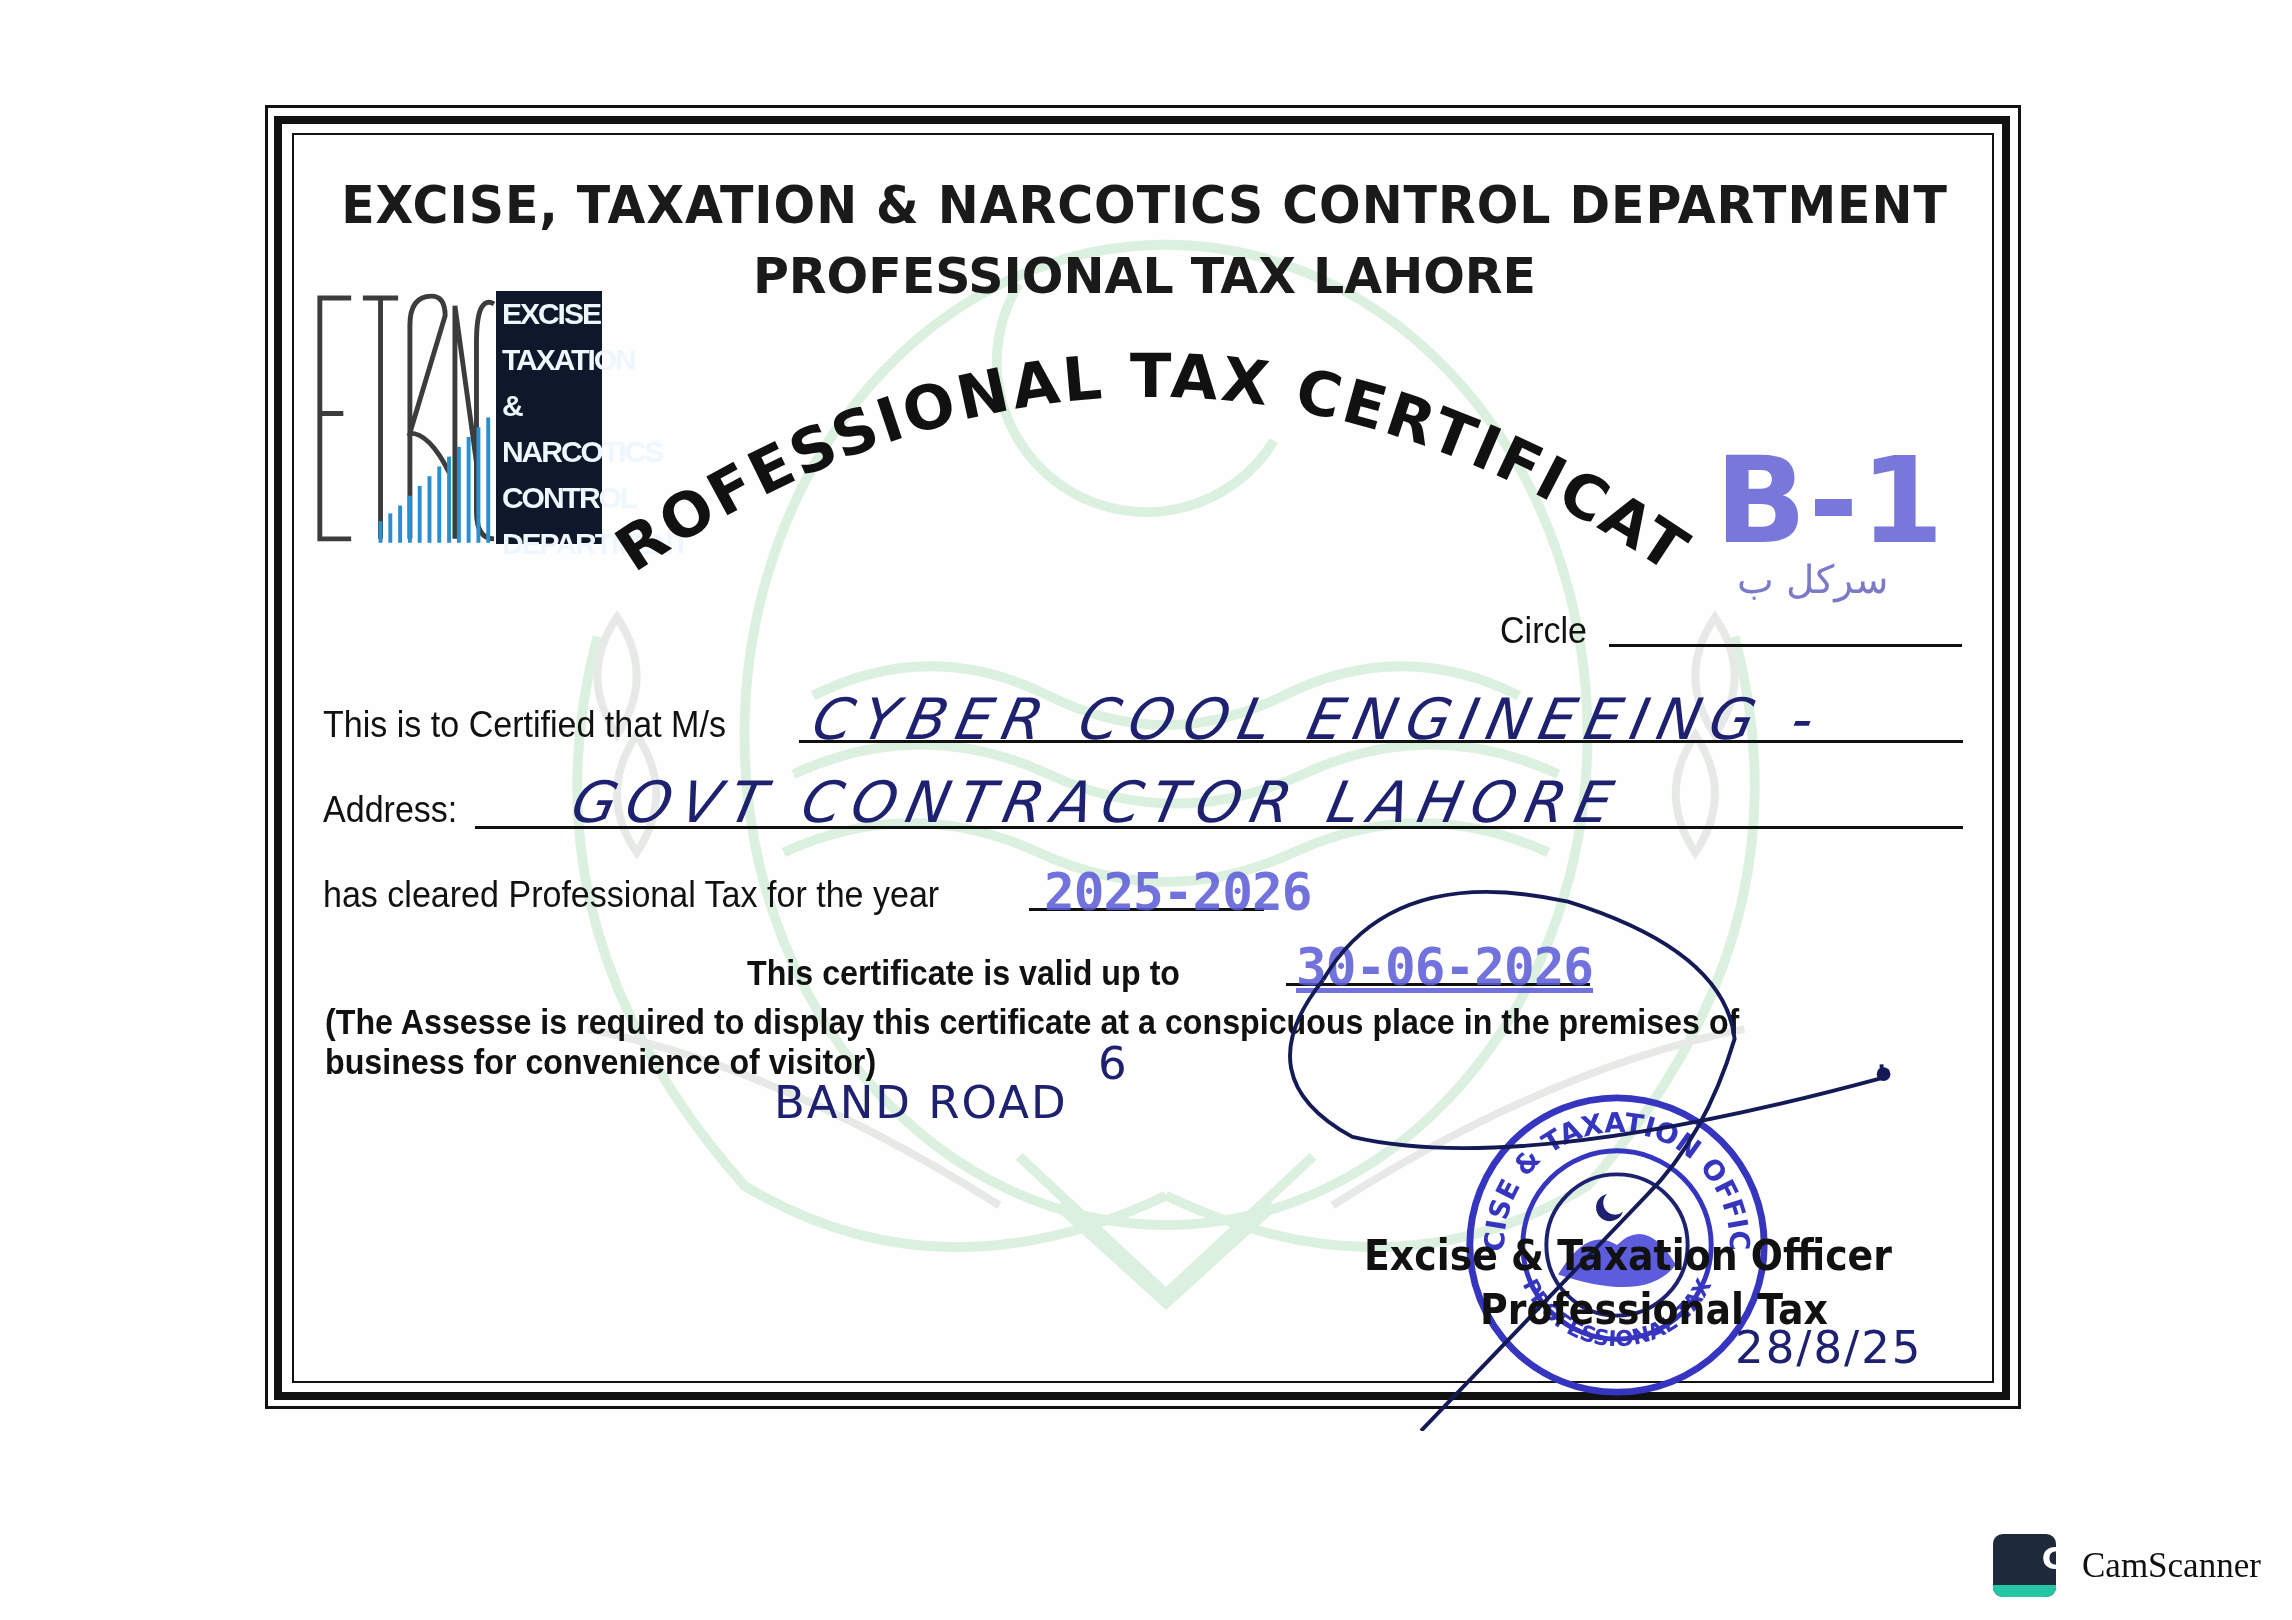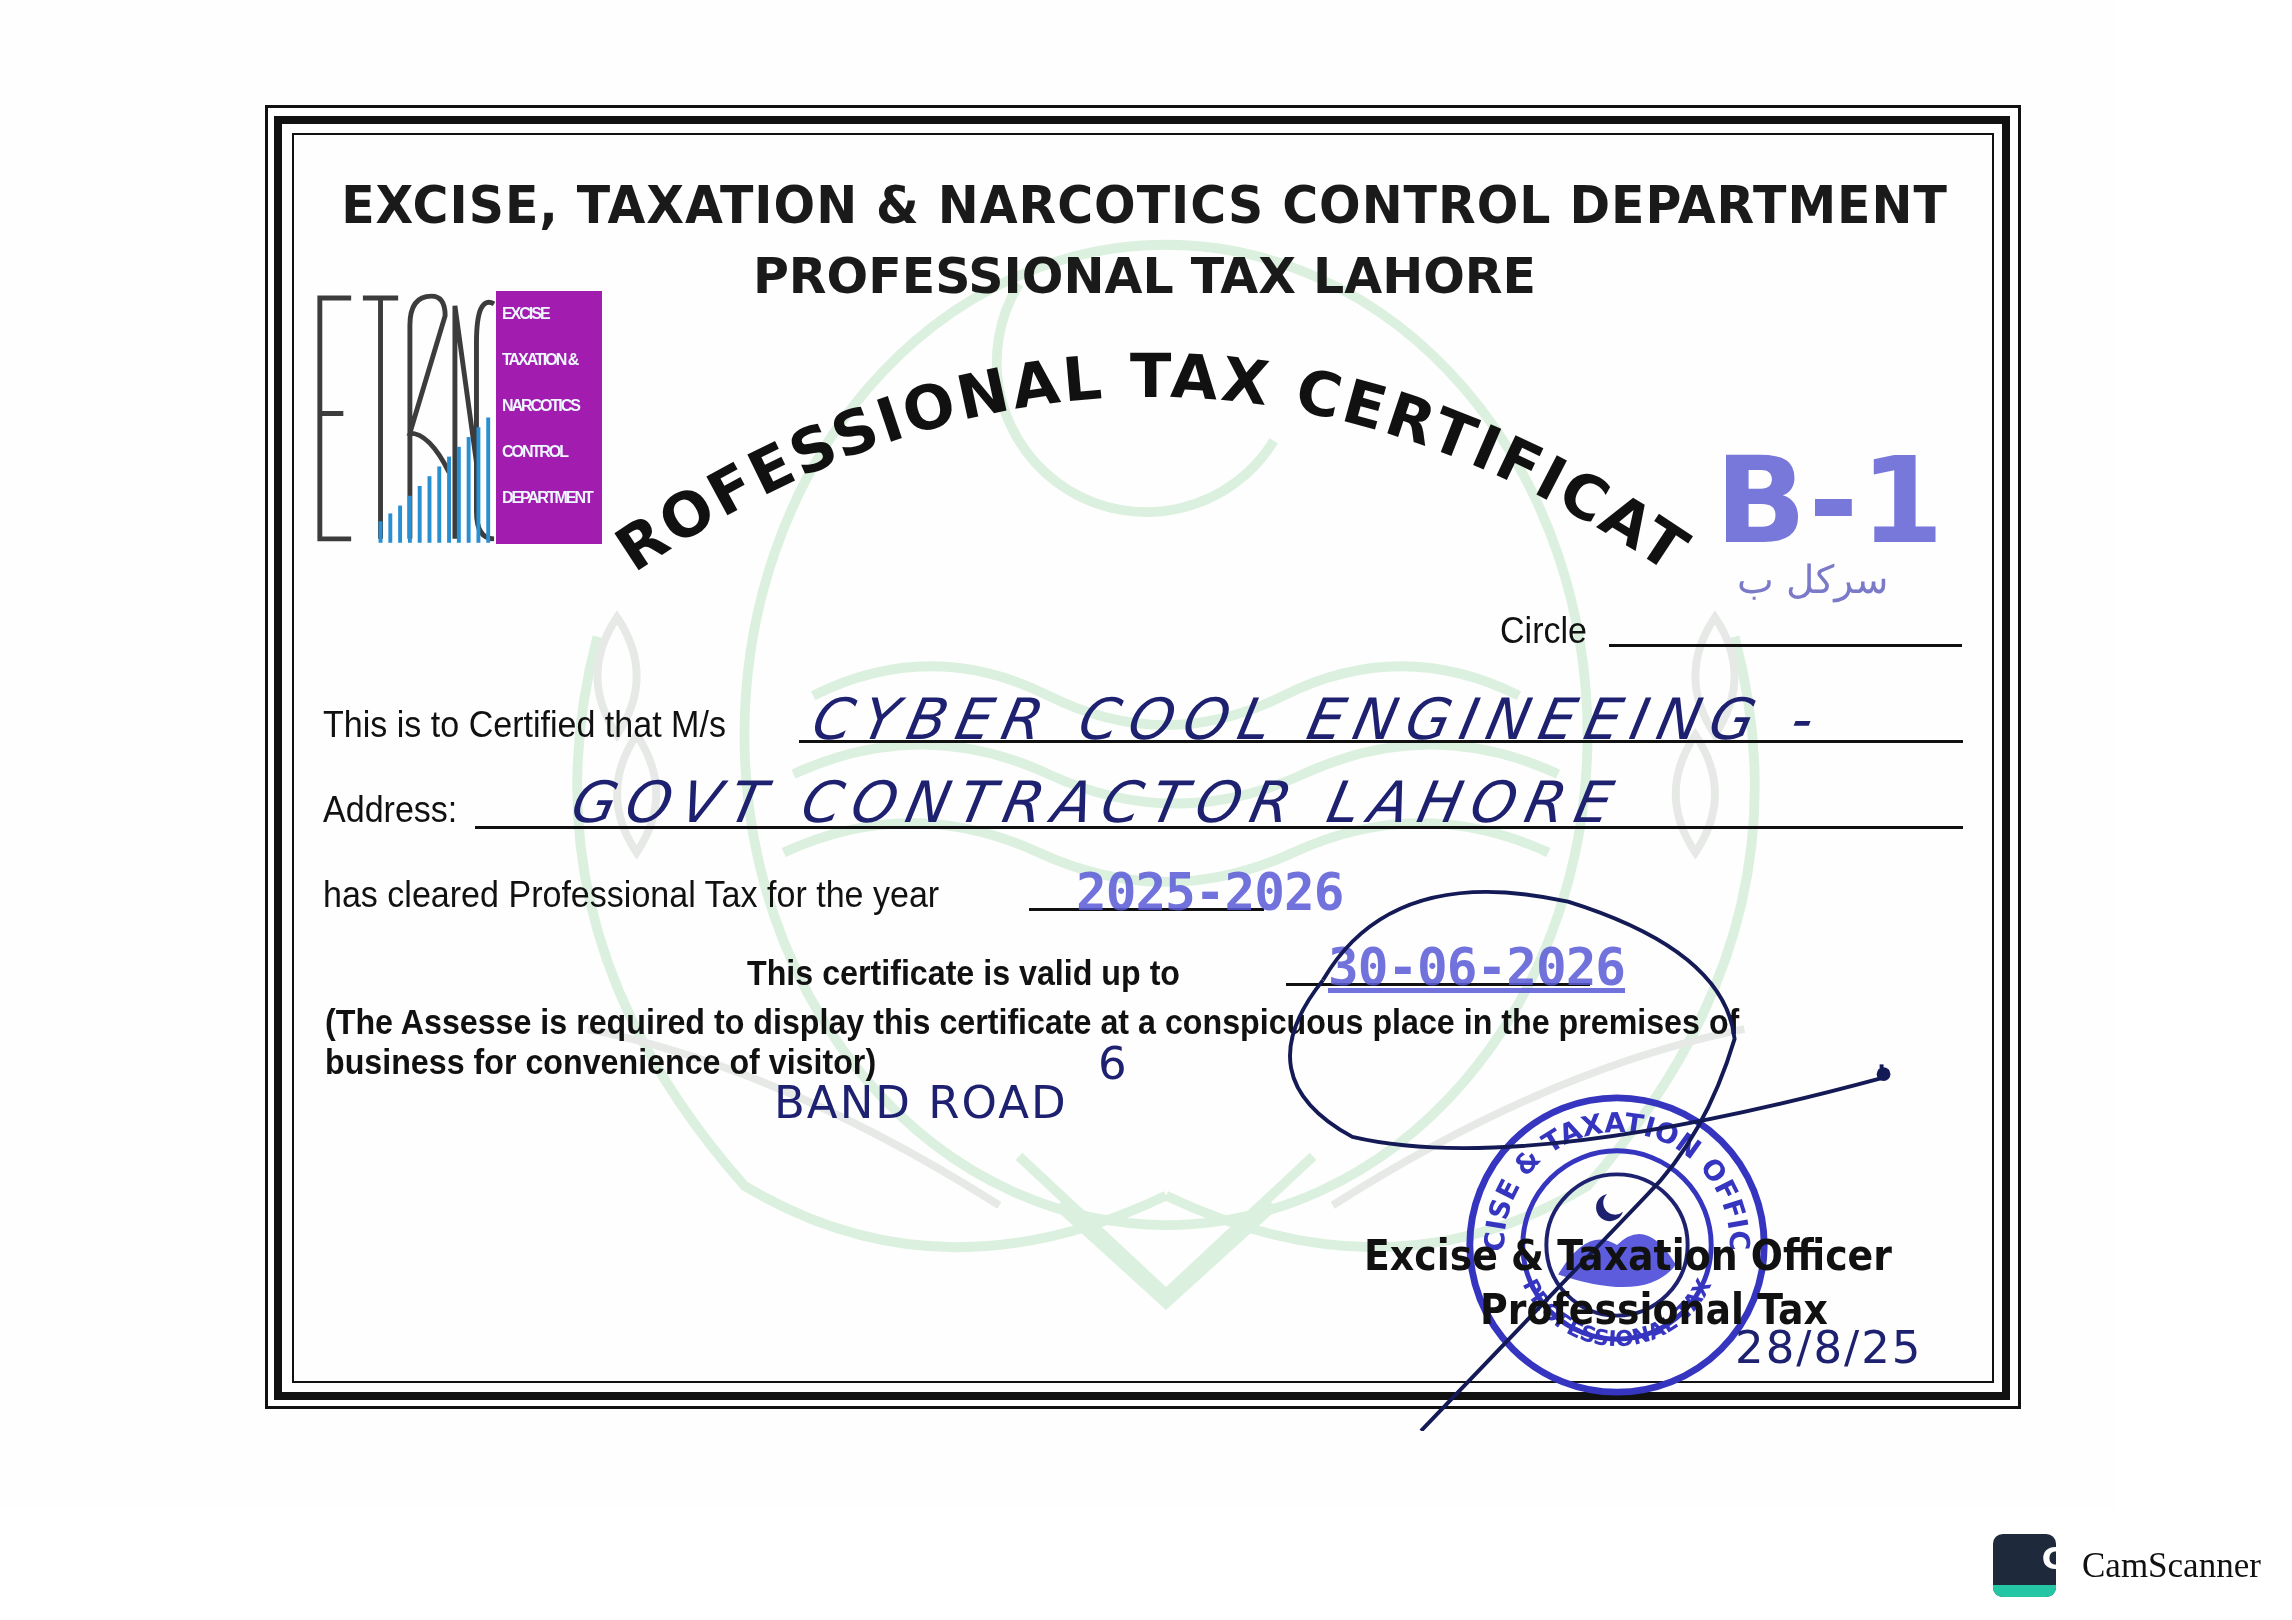--- a/index.html
+++ b/index.html
@@ -11,31 +11,31 @@
     .border-outer { position: absolute; left: 265px; top: 105px; width: 1756px; height: 1304px; border: 3.9px solid #111; box-sizing: border-box; }
     .border-mid { position: absolute; left: 274px; top: 116px; width: 1736px; height: 1284px; border: 8.8px solid #111; box-sizing: border-box; }
     .border-inner { position: absolute; left: 292px; top: 133px; width: 1702px; height: 1250px; border: 2.9px solid #111; box-sizing: border-box; }
 
     .watermark { position: absolute; left: 470px; top: 225px; width: 1392px; height: 1108px; opacity: 0.55; }
 
     .header-line1 { position: absolute; left: 304px; top: 176px; width: 1681px; text-align: center; font-weight: bold; font-size: 51px; letter-spacing: 1px; color: #1a1a1a; font-family: "DejaVu Sans", sans-serif; transform: scaleX(0.96); transform-origin: center; }
     .header-line2 { position: absolute; left: 304px; top: 248px; width: 1681px; text-align: center; font-weight: bold; font-size: 49px; color: #1a1a1a; font-family: "DejaVu Sans", sans-serif; }
 
     .logo { position: absolute; left: 312px; top: 286px; width: 294px; height: 260px; }
-    .logo-box { position: absolute; left: 184px; top: 4.9px; width: 106px; height: 253px; background: #a21caf; color: #eef6ff; font-family: "Liberation Sans Narrow","Liberation Sans", sans-serif; font-weight: bold; font-size: 16px; line-height: 46px; padding-left: 5.9px; box-sizing: border-box; letter-spacing: -2px; }
+    .logo-box { position: absolute; left: 184px; top: 4.9px; width: 106px; height: 253px; background: #0f172a; color: #eef6ff; font-family: "Liberation Sans Narrow","Liberation Sans", sans-serif; font-weight: bold; font-size: 30px; line-height: 46px; padding-left: 5.9px; box-sizing: border-box; letter-spacing: -2px; }
 
     .arc-title { position: absolute; left: 588px; top: 333px; width: 1127px; height: 265px; }
 
     .code-stamp { position: absolute; left: 1715px; top: 431px; font-family: "DejaVu Sans", sans-serif; font-weight: bold; font-size: 120px; color: #6a6ad8; opacity: 0.9; letter-spacing: 2px; }
     .code-stamp-sub { position: absolute; left: 1737px; top: 557px; font-size: 39px; color: #7a7ac8; font-family: "DejaVu Serif", serif; }
 
     .label { position: absolute; font-size: 37px; color: #111; font-family: "Liberation Sans", sans-serif; transform: scaleX(0.92); transform-origin: left; }
     .rule { position: absolute; height: 2.9px; background: #111; }
     .hand { position: absolute; font-family: "DejaVu Sans", sans-serif; font-style: italic; color: #1d2170; font-size: 57px; letter-spacing: 9.8px; transform: skewX(-12deg); }
-    .stamp-text { position: absolute; font-family: "DejaVu Sans Mono", monospace; font-weight: bold; color: #5a5ad8; opacity: 0.85; font-size: 51px; letter-spacing: -1px; margin-left: 32px; }
+    .stamp-text { position: absolute; font-family: "DejaVu Sans Mono", monospace; font-weight: bold; color: #5a5ad8; opacity: 0.85; font-size: 51px; letter-spacing: -1px; }
 
     .bold-line { position: absolute; font-weight: bold; font-size: 35px; color: #111; font-family: "Liberation Sans", sans-serif; transform: scaleX(0.92); transform-origin: left; }
 
     .officer { position: absolute; font-weight: bold; font-size: 43px; color: #111; font-family: "DejaVu Sans", sans-serif; transform: scaleX(0.88); transform-origin: left; }
 
     .seal { position: absolute; left: 1460px; top: 1088px; width: 314px; height: 314px; }
     .signature { position: absolute; left: 1274px; top: 882px; width: 686px; height: 549px; }
 
     .camscanner { position: absolute; left: 1993px; top: 1534px; display: flex; align-items: center; }
     .cs-logo { width: 63px; height: 63px; border-radius: 9.8px; overflow: hidden; position: relative; background: #1e2a3c; }

